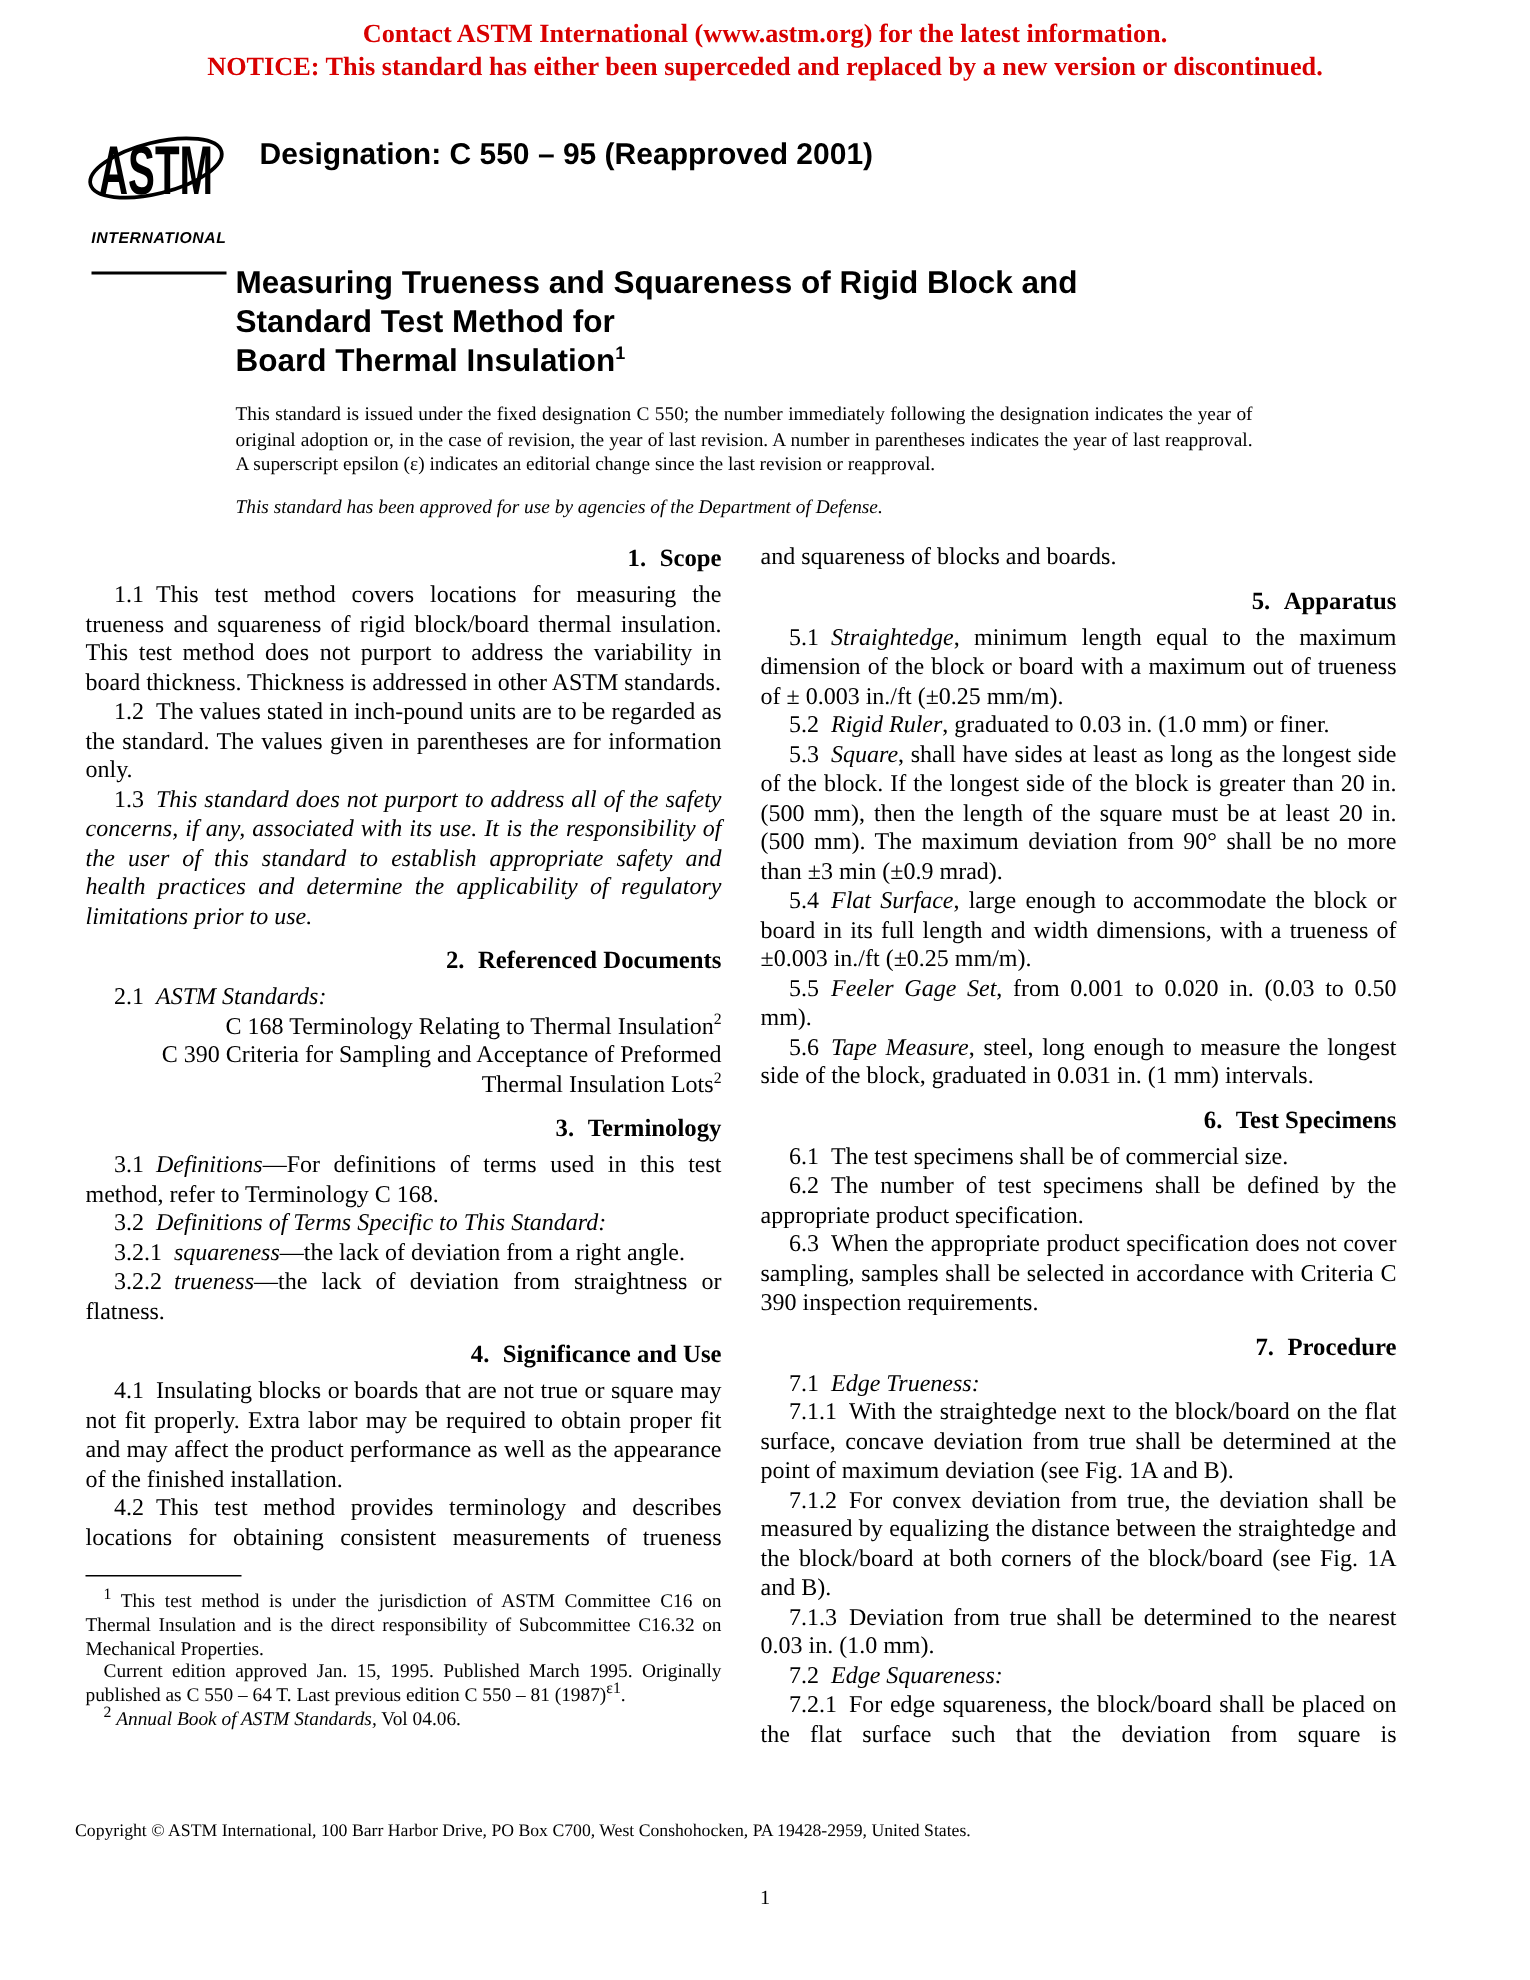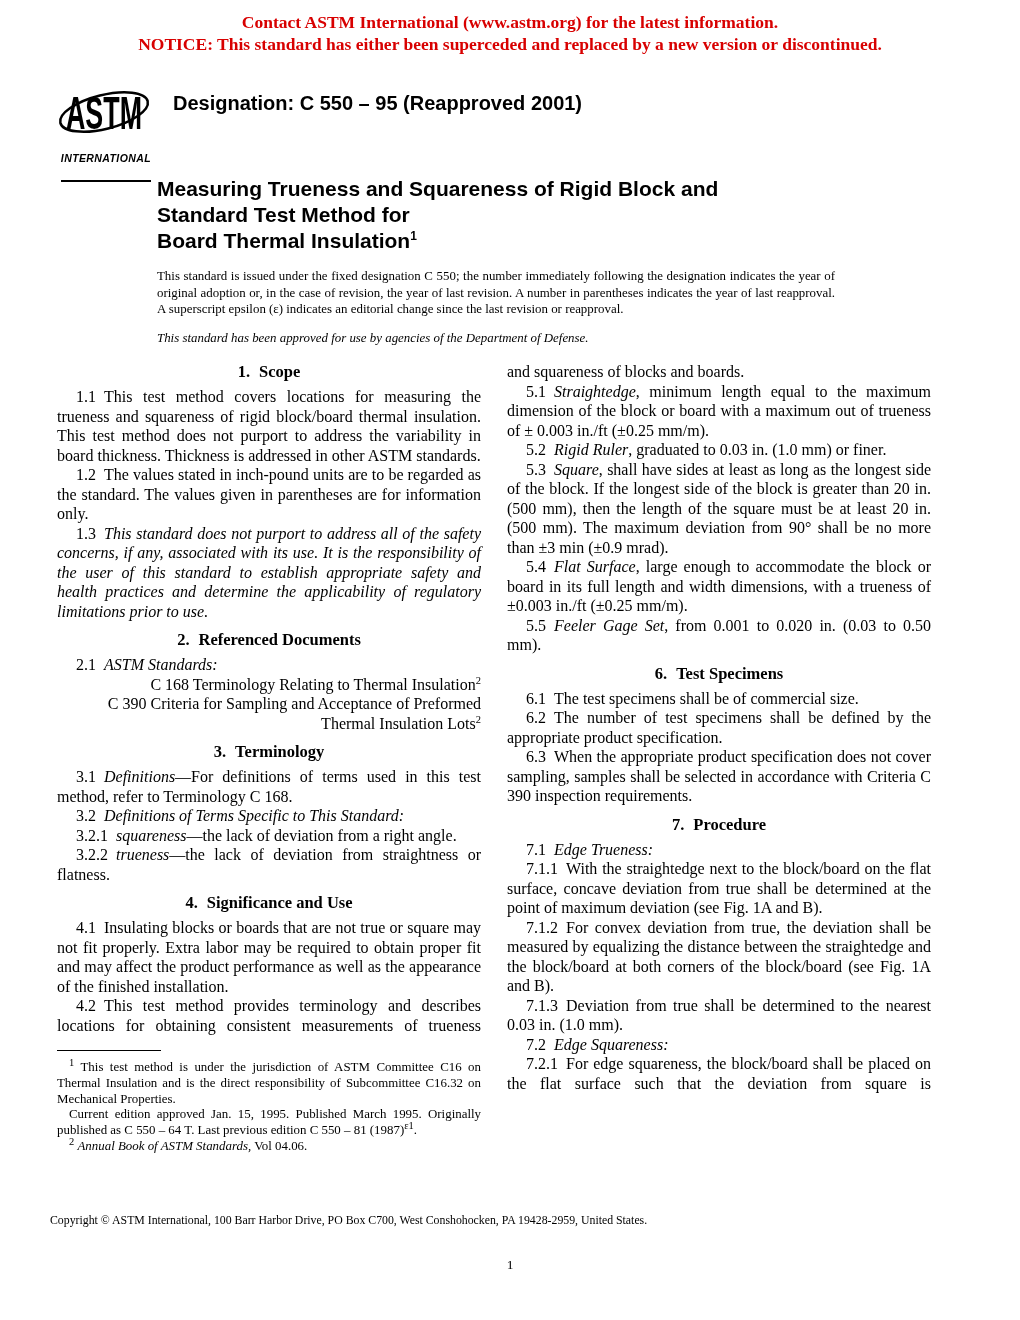--- a/index.html
+++ b/index.html
@@ -31,21 +31,21 @@
   .title sup { font-size:12px; }
   .issued {
     position:absolute; left:157px; top:268px; width:678px;
     font-size:12.9px; line-height:16.5px; text-align:justify;
   }
   .approval { position:absolute; left:157px; top:331px; font-size:12.9px; font-style:italic; }
   .columns { position:absolute; left:57px; top:362px; width:874px; display:flex; gap:26px; }
   .col { width:424px; font-size:16px; line-height:19.5px; text-align:justify; }
   .sec-heading {
     font-size:16.5px; line-height:20px; font-weight:bold;
-    margin:9px 0 5px 0; text-align:center;
+    margin:9px 0 5px 0; text-align:right;
   }
   .col > .sec-heading:first-child { margin-top:0; }
   .hnum { margin-right:9px; }
   .pnum { margin-right:8px; }
   p.para { text-indent:19px; }
   p.ref { padding-left:29px; text-indent:-11px; text-align:right; }
   p.cont { text-indent:0; }
   p.cont-end { text-align-last:justify; }
   .it { font-style:italic; }
   sup { font-size:10.5px; line-height:0; }
@@ -111,25 +111,27 @@
       <div class="footnotes">
         <p><sup>1</sup> <span>This test method is under the jurisdiction of ASTM Committee C16 on Thermal Insulation and is the direct responsibility of Subcommittee C16.32 on Mechanical Properties.</span></p>
         <p><span>Current edition approved Jan. 15, 1995. Published March 1995. Originally published as C 550 – 64 T. Last previous edition C 550 – 81 (1987)</span><sup>ε1</sup><span>.</span></p>
         <p><sup>2</sup> <span class="it">Annual Book of ASTM Standards,</span><span> Vol 04.06.</span></p>
       </div>
     </div>
 
     <div class="col">
       <p class="cont">and squareness of blocks and boards.</p>
 
+      <div class="sec-heading"><span class="hnum">5.</span><span>Apparatus</span></div>
       <p class="para"><span class="pnum">5.1</span><span class="it">Straightedge</span><span>, minimum length equal to the maximum dimension of the block or board with a maximum out of trueness of ± 0.003 in./ft (±0.25 mm/m).</span></p>
       <p class="para"><span class="pnum">5.2</span><span class="it">Rigid Ruler</span><span>, graduated to 0.03 in. (1.0 mm) or finer.</span></p>
       <p class="para"><span class="pnum">5.3</span><span class="it">Square</span><span>, shall have sides at least as long as the longest side of the block. If the longest side of the block is greater than 20 in. (500 mm), then the length of the square must be at least 20 in. (500 mm). The maximum deviation from 90° shall be no more than ±3 min (±0.9 mrad).</span></p>
       <p class="para"><span class="pnum">5.4</span><span class="it">Flat Surface</span><span>, large enough to accommodate the block or board in its full length and width dimensions, with a trueness of ±0.003 in./ft (±0.25 mm/m).</span></p>
       <p class="para"><span class="pnum">5.5</span><span class="it">Feeler Gage Set</span><span>, from 0.001 to 0.020 in. (0.03 to 0.50 mm).</span></p>
+      <p class="para"><span class="pnum">5.6</span><span class="it">Tape Measure</span><span>, steel, long enough to measure the longest side of the block, graduated in 0.031 in. (1 mm) intervals.</span></p>
 
       <div class="sec-heading"><span class="hnum">6.</span><span>Test Specimens</span></div>
       <p class="para"><span class="pnum">6.1</span><span>The test specimens shall be of commercial size.</span></p>
       <p class="para"><span class="pnum">6.2</span><span>The number of test specimens shall be defined by the appropriate product specification.</span></p>
       <p class="para"><span class="pnum">6.3</span><span>When the appropriate product specification does not cover sampling, samples shall be selected in accordance with Criteria C 390 inspection requirements.</span></p>
 
       <div class="sec-heading"><span class="hnum">7.</span><span>Procedure</span></div>
       <p class="para"><span class="pnum">7.1</span><span class="it">Edge Trueness:</span></p>
       <p class="para"><span class="pnum">7.1.1</span><span>With the straightedge next to the block/board on the flat surface, concave deviation from true shall be determined at the point of maximum deviation (see Fig. 1A and B).</span></p>
       <p class="para"><span class="pnum">7.1.2</span><span>For convex deviation from true, the deviation shall be measured by equalizing the distance between the straightedge and the block/board at both corners of the block/board (see Fig. 1A and B).</span></p>

